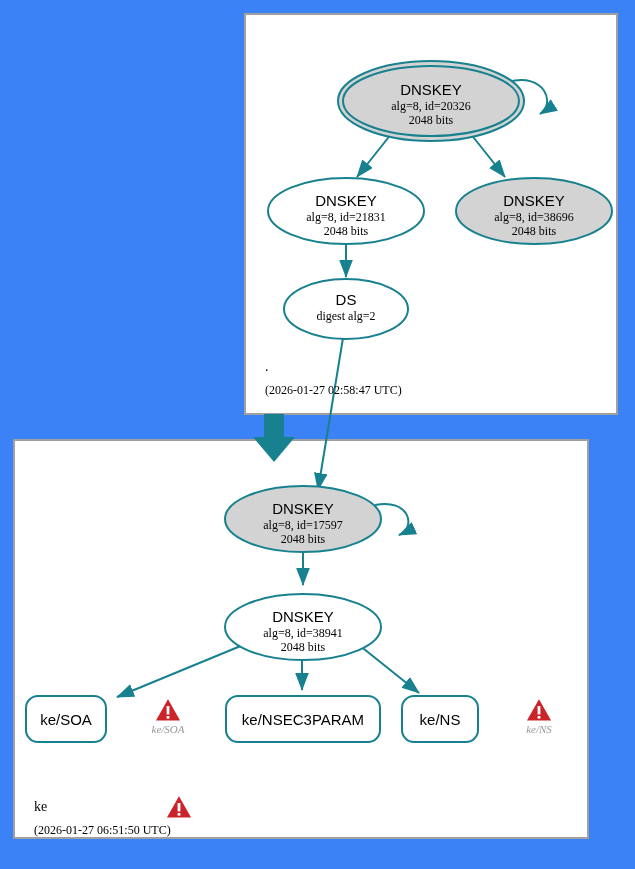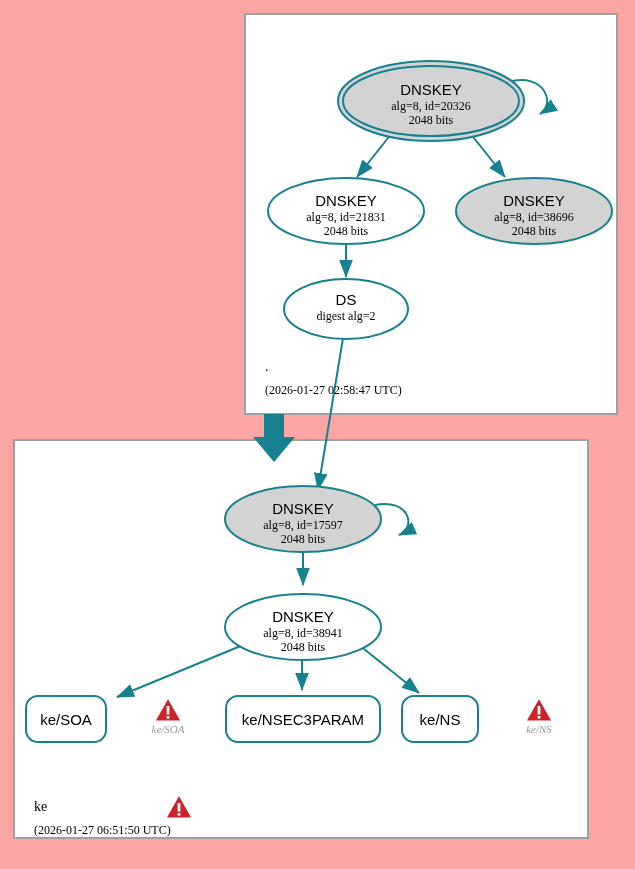--- a/index.html
+++ b/index.html
@@ -4,21 +4,21 @@
 <style>
   html, body {
     margin: 0;
     padding: 0;
     background: #ffffff;
   }
   #canvas {
     position: relative;
     width: 635px;
     height: 869px;
-    background: #fca5a5;
+    background: #3b82f6;
     font-family: "Liberation Sans", sans-serif;
     overflow: hidden;
   }
   svg.layer {
     position: absolute;
     left: 0;
     top: 0;
     width: 635px;
     height: 869px;
   }

